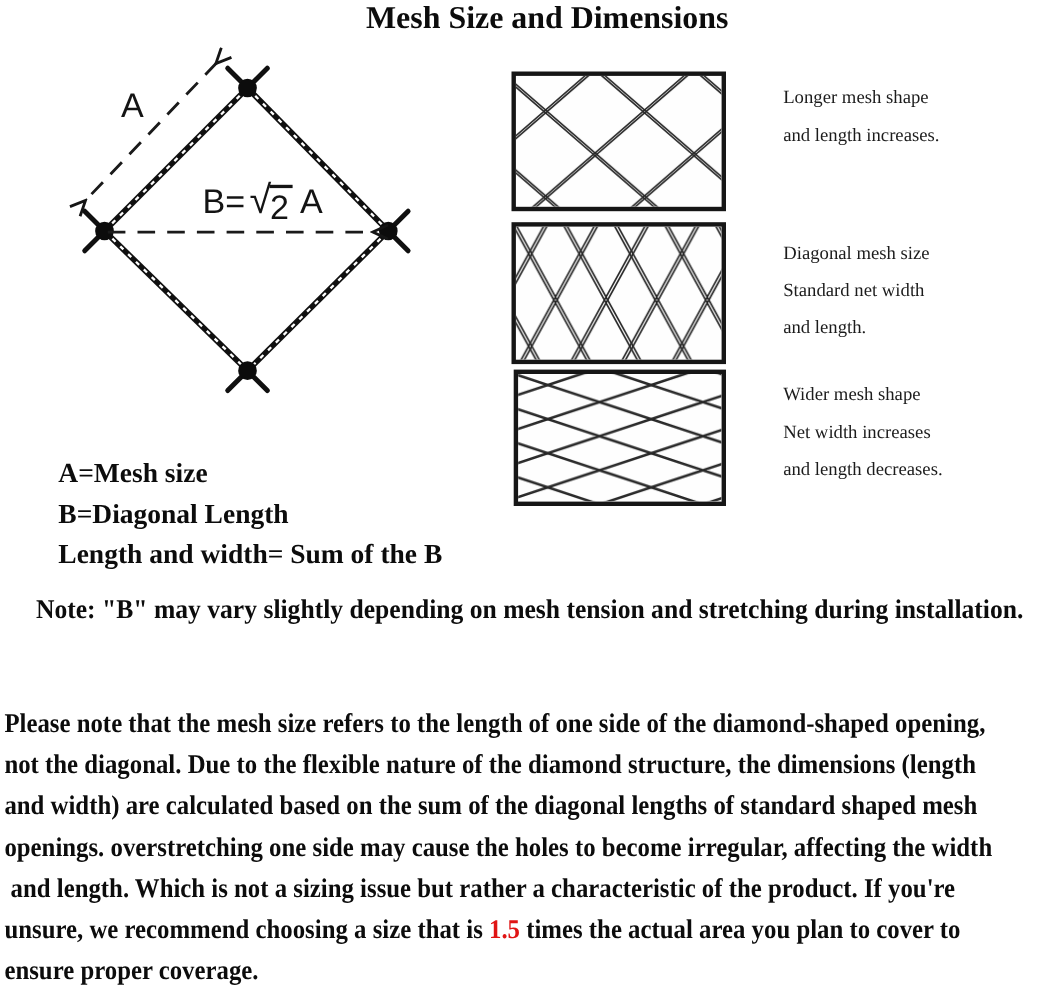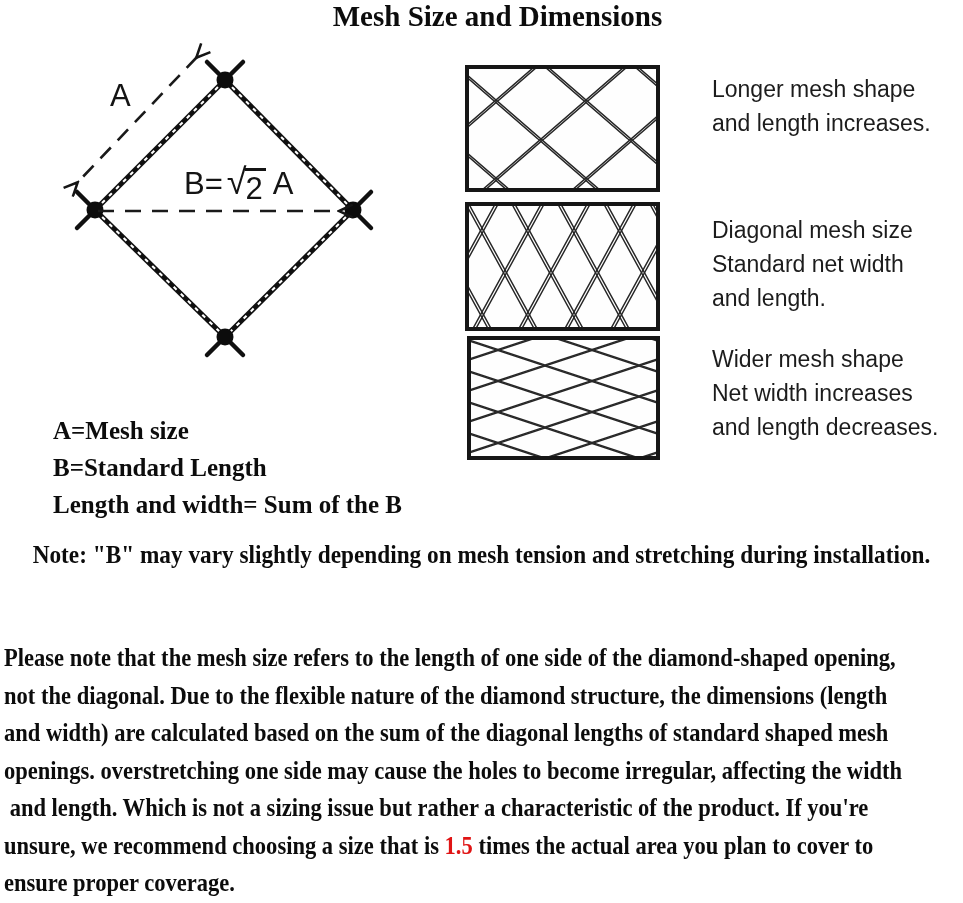--- a/index.html
+++ b/index.html
@@ -17,22 +17,22 @@
     font-size:31px;color:#141414;line-height:1;
   }
   .label-b{display:flex;align-items:flex-start;}
   .b-sqrt{font-size:36px;margin:0 -2px 0 4px;position:relative;top:-4px;}
   .b-rad{border-top:3px solid #141414;padding:2px 3px 0 1px;}
   .b-suffix{margin-left:7px;}
   
   .swatch{position:absolute;border:4px solid #161616;background:#fefefe;box-sizing:border-box;}
   .swatch svg{display:block;}
   .caption{
-    position:absolute;left:712px;font-family:Liberation Sans, sans-serif;
-    font-size:23px;line-height:34px;color:#1c1c1c;
+    position:absolute;left:712px;font-family:Liberation Serif, serif;
+    font-size:17px;line-height:34px;color:#1c1c1c;
   }
   .legend{
     position:absolute;left:53px;top:412px;
     font-weight:bold;font-size:25px;line-height:37px;color:#0c0c0c;
   }
   .note{
     position:absolute;top:541px;left:0;width:100%;text-align:center;
     font-weight:bold;font-size:24.5px;white-space:nowrap;
     transform:scaleX(0.95);transform-origin:50% 0;color:#0c0c0c;
   }
@@ -169,21 +169,21 @@
     </svg>
   </div>
   <div class="caption" style="top:342px;">
     <div>Wider mesh shape</div>
     <div>Net width increases</div>
     <div>and length decreases.</div>
   </div>
 
   <div class="legend">
     <div>A=Mesh size</div>
-    <div>B=Standard Length</div>
+    <div>B=Diagonal Length</div>
     <div>Length and width= Sum of the B</div>
   </div>
 
   <div class="note">Note: "B" may vary slightly depending on mesh tension and stretching during installation.</div>
 
   <div class="para">
     <div class="para-line">Please note that the mesh size refers to the length of one side of the diamond-shaped opening,</div>
     <div class="para-line">not the diagonal. Due to the flexible nature of the diamond structure, the dimensions (length</div>
     <div class="para-line">and width) are calculated based on the sum of the diagonal lengths of standard shaped mesh</div>
     <div class="para-line">openings. overstretching one side may cause the holes to become irregular, affecting the width</div>

